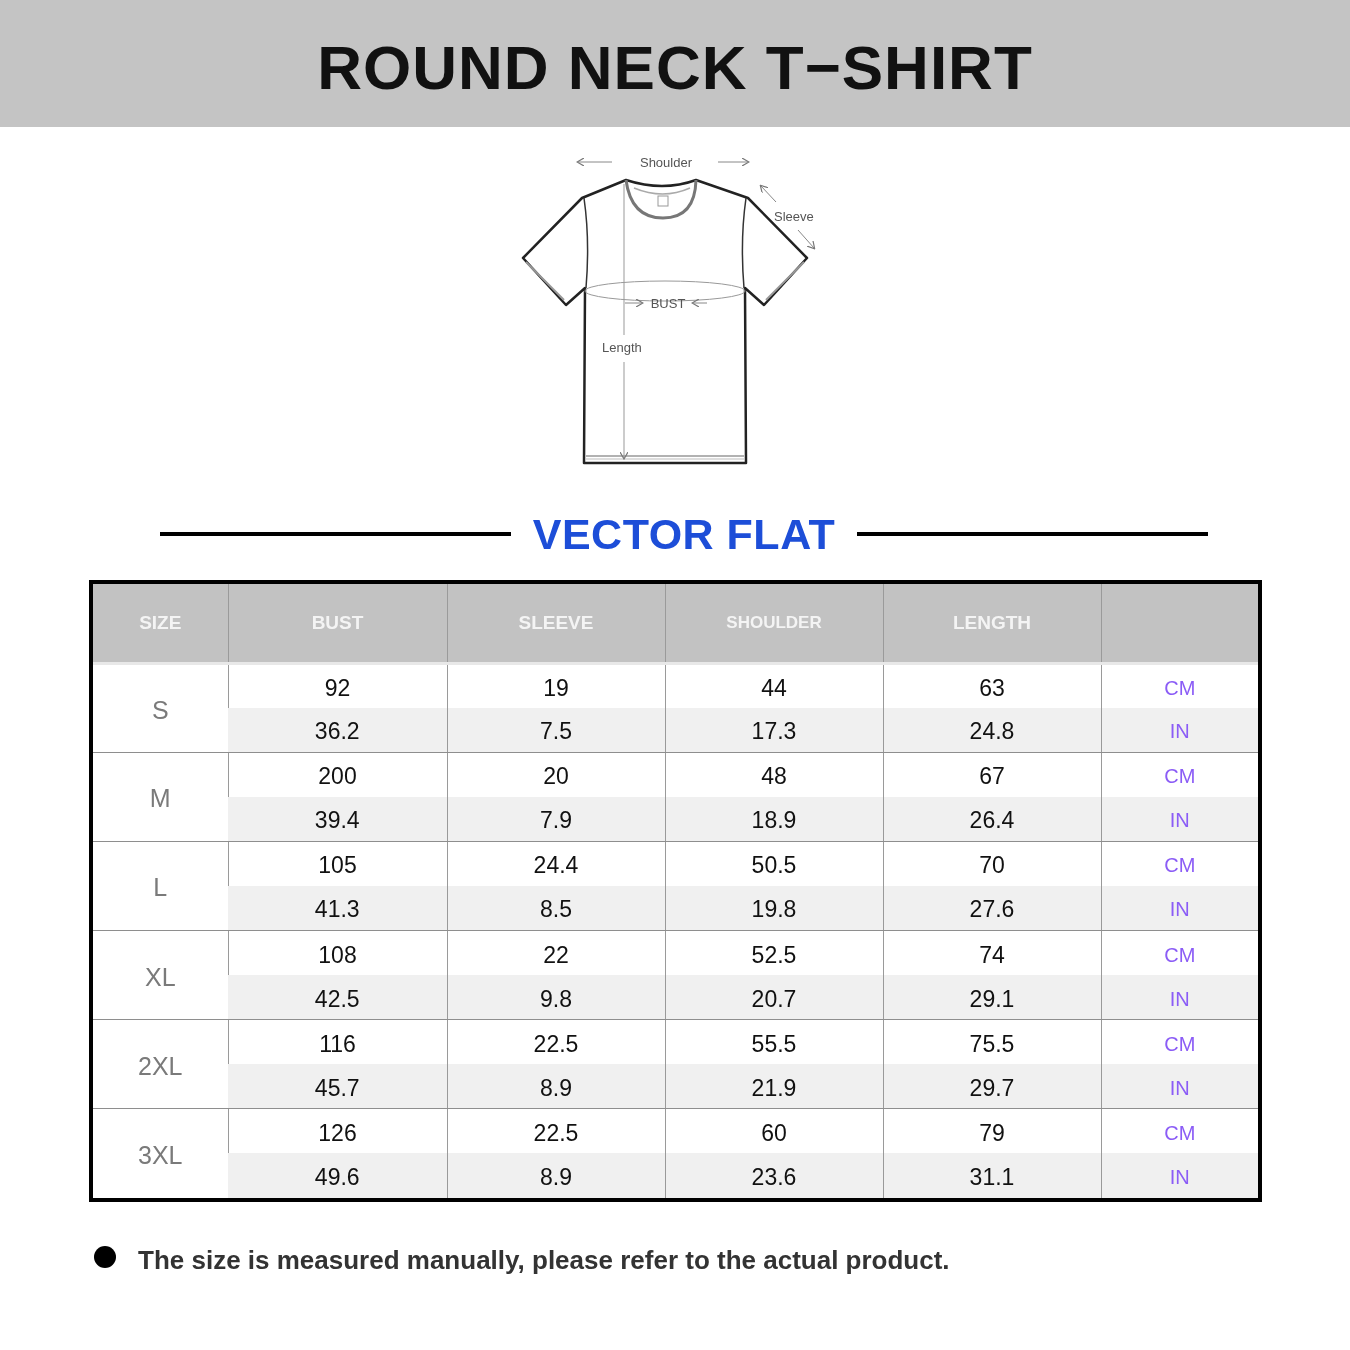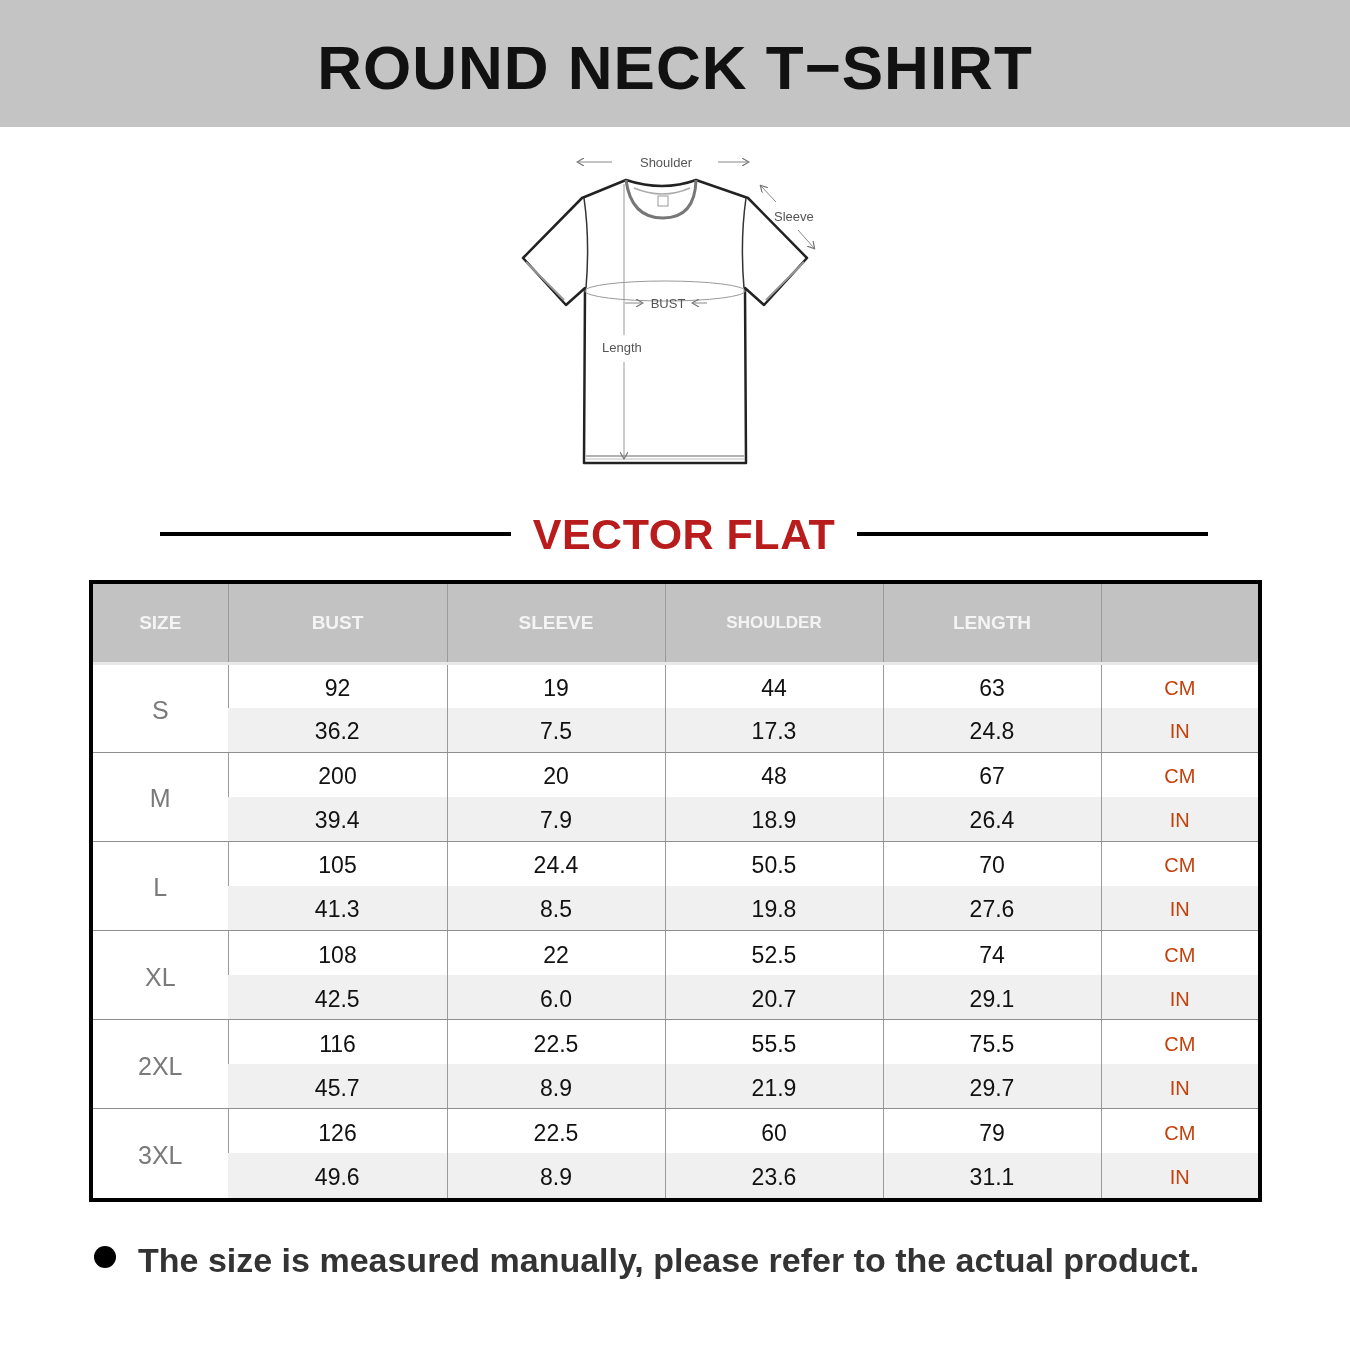--- a/index.html
+++ b/index.html
@@ -19,21 +19,21 @@
   .diagram svg { width: 330px; height: 340px; display: block; }
   .diagram text { font-family: "Liberation Sans", sans-serif; fill: #555; }
 
   .section-title {
     position: absolute; left: 160px; top: 505px; width: 1048px; height: 58px;
     display: flex; align-items: center;
   }
   .section-title .rule { flex: 1; height: 4px; background: #000; }
   .section-title h2 {
     font-family: "Liberation Sans", sans-serif; font-weight: 700; font-size: 43px;
-    padding: 0 22px; color: #b91c1c; letter-spacing: 0.5px; white-space: nowrap;
+    padding: 0 22px; color: #1d4ed8; letter-spacing: 0.5px; white-space: nowrap;
   }
 
   .size-table-wrap {
     position: absolute; left: 89px; top: 580px; width: 1173px; height: 622px;
     border: 4px solid #000; background: #fff;
   }
   table.size-table {
     width: 100%; height: 100%; border-collapse: collapse; table-layout: fixed;
   }
   .size-table col.c-size { width: 135px; }
@@ -57,32 +57,32 @@
   }
   .size-table td:first-child { border-left: none; }
   .size-table tr.cm-row td { background: #ffffff; padding-top: 4px; }
   .size-table tr.in-row td { background: #f0f0f0; padding-top: 4px; }
   .size-table tr.in-row td { border-bottom: 1.5px solid #8e8e8e; }
   .size-table tr.in-row.last td { border-bottom: none; }
   .size-table td.size-cell {
     color: #7a7a7a; font-size: 25px; background: #fff; border-bottom: 1.5px solid #8e8e8e;
   }
   .size-table tr.last-group td.size-cell { border-bottom: none; }
-  .size-table td.unit-cell { color: #c2410c; font-size: 20px; padding-top: 10px; }
+  .size-table td.unit-cell { color: #8b5cf6; font-size: 20px; padding-top: 10px; }
 
   .footnote {
     position: absolute; left: 94px; top: 1240px; height: 40px;
     display: flex; align-items: center;
   }
   .footnote .bullet {
     width: 22px; height: 22px; border-radius: 50%; background: #000; margin-right: 22px;
     margin-top: -6px;
   }
   .footnote p {
-    font-family: "Liberation Sans", sans-serif; font-weight: 700; font-size: 34px; color: #333;
+    font-family: "Liberation Sans", sans-serif; font-weight: 700; font-size: 26px; color: #333;
   }
 </style>
 </head>
 <body>
 
 <div class="top-banner">
   <h1>ROUND NECK T−SHIRT</h1>
 </div>
 
 <div class="diagram">
@@ -206,21 +206,21 @@
       <tr class="cm-row">
         <td class="size-cell" rowspan="2">XL</td>
         <td>108</td>
         <td>22</td>
         <td>52.5</td>
         <td>74</td>
         <td class="unit-cell">CM</td>
       </tr>
       <tr class="in-row">
         <td>42.5</td>
-        <td>6.0</td>
+        <td>9.8</td>
         <td>20.7</td>
         <td>29.1</td>
         <td class="unit-cell">IN</td>
       </tr>
 
       <tr class="cm-row">
         <td class="size-cell" rowspan="2">2XL</td>
         <td>116</td>
         <td>22.5</td>
         <td>55.5</td>

